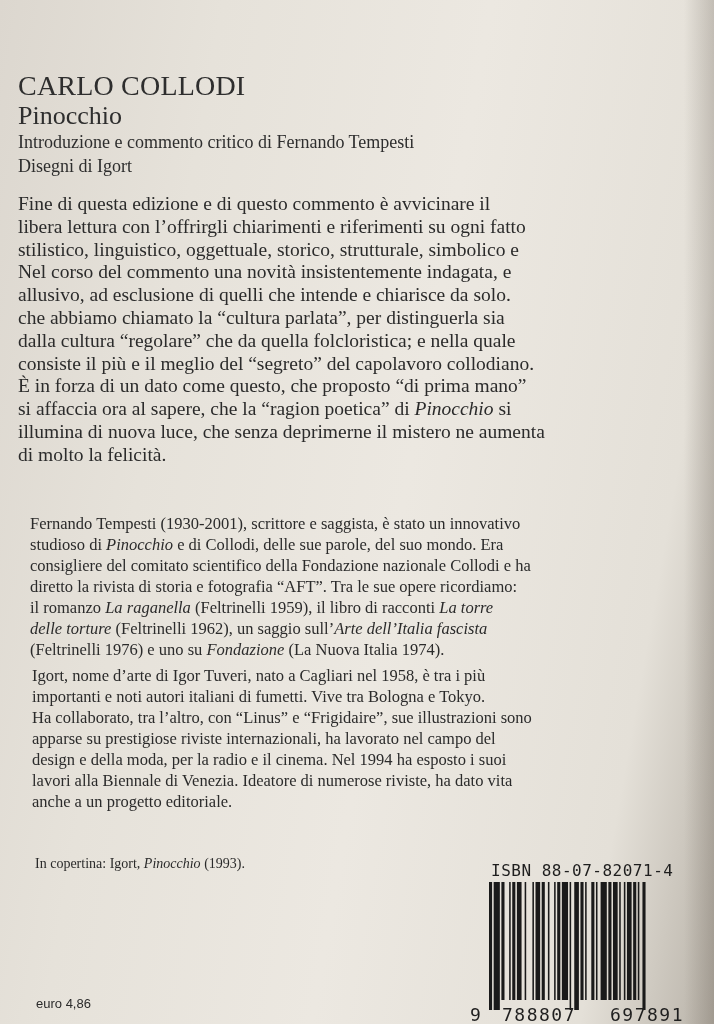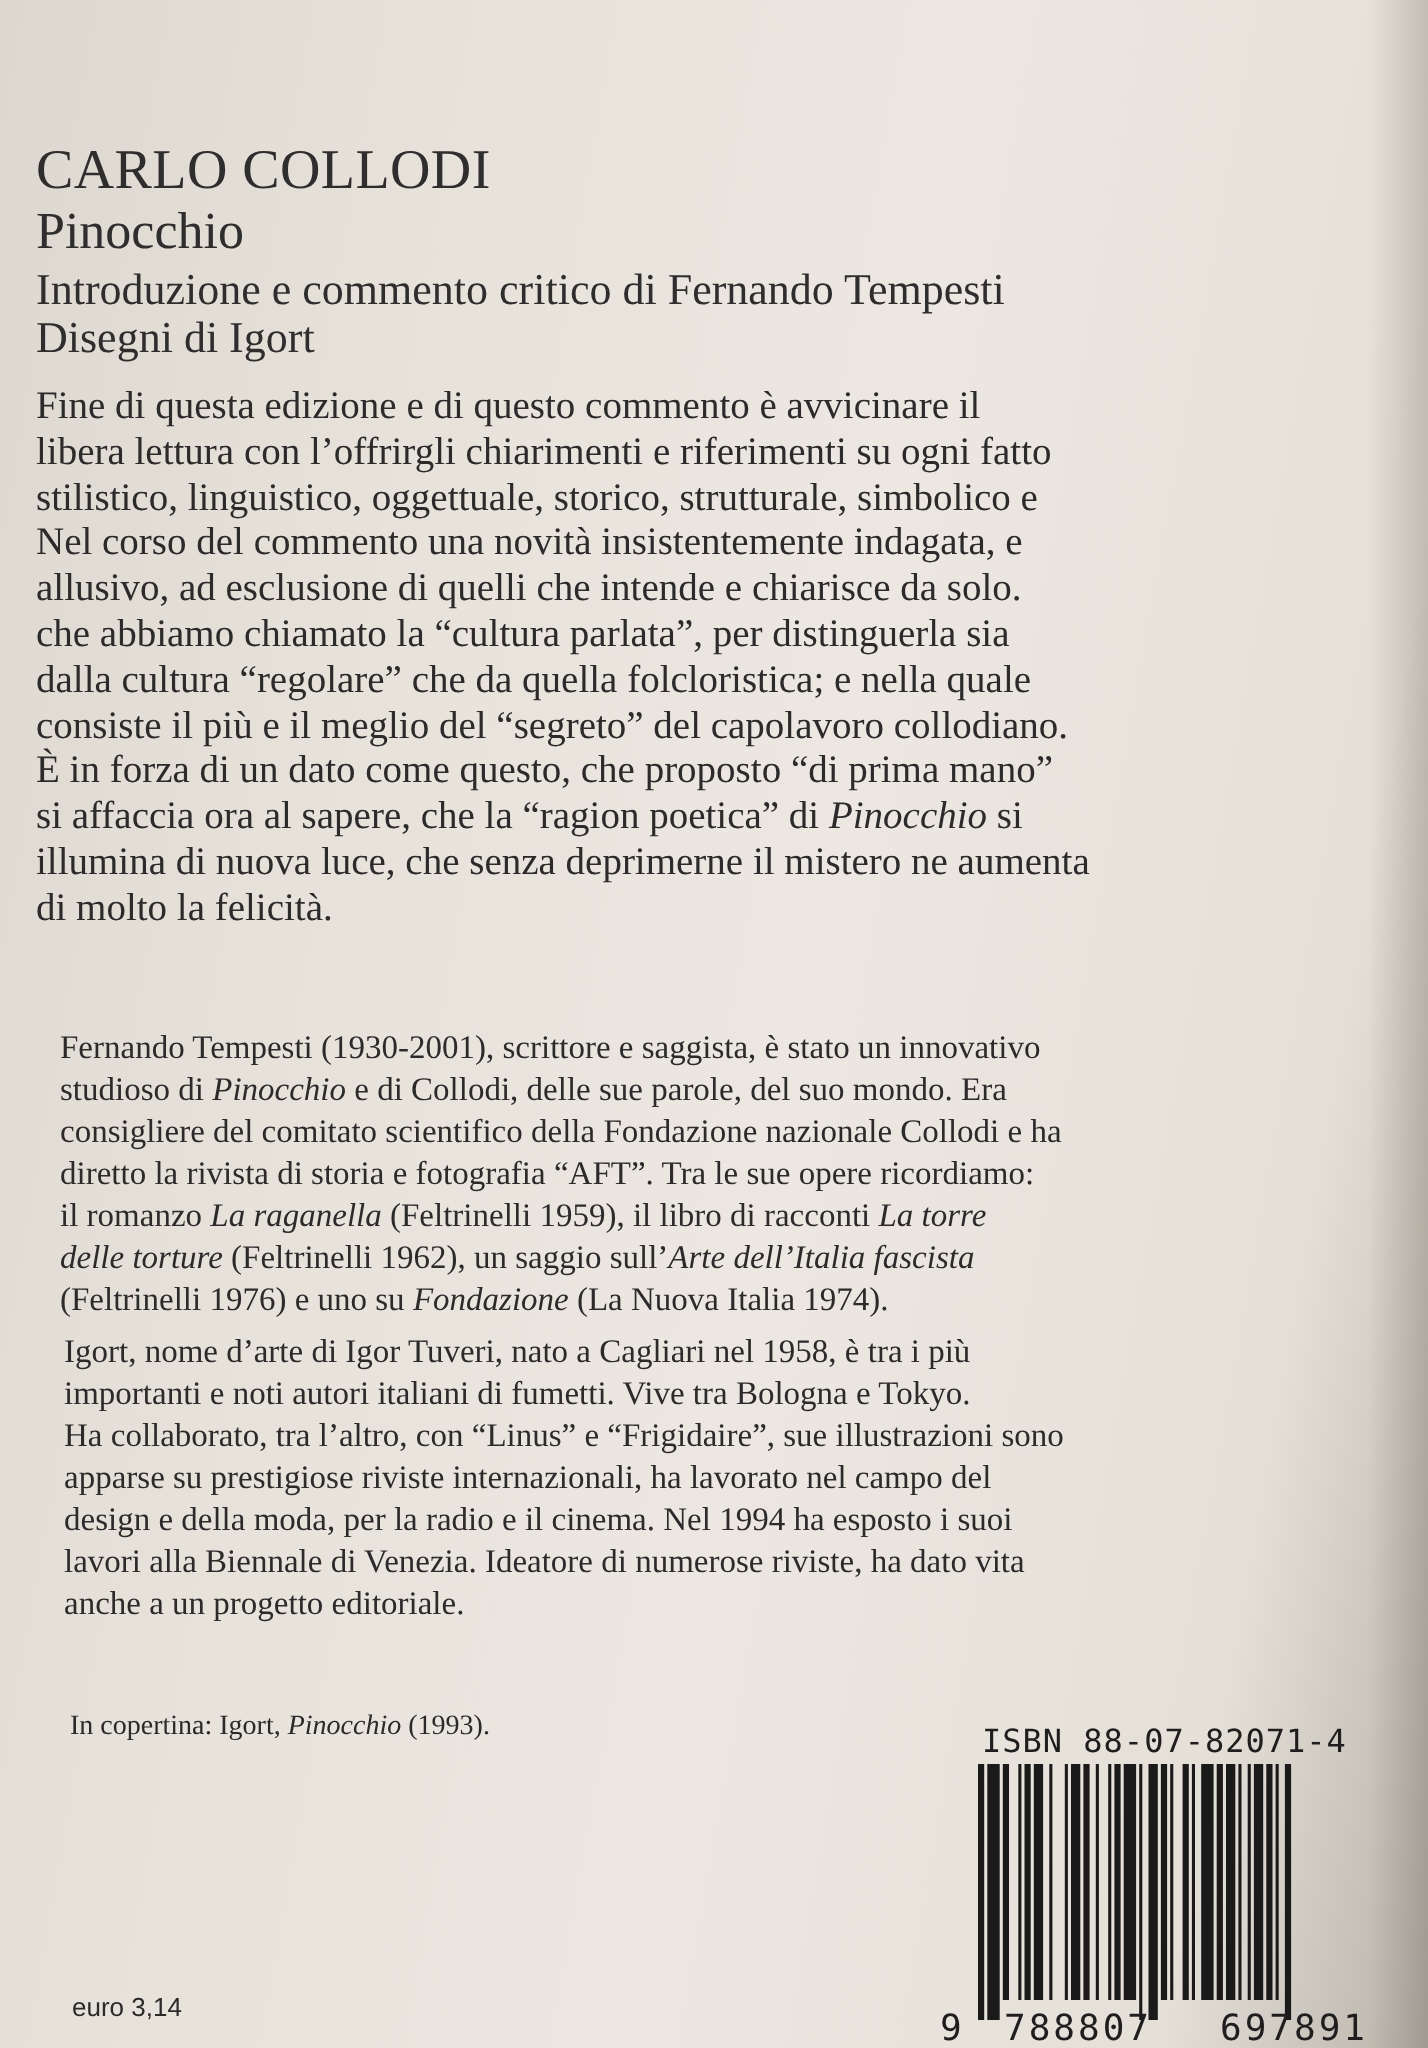--- a/index.html
+++ b/index.html
@@ -11,21 +11,21 @@
       position: relative;
     }
     .page { position: absolute; left: 0; top: 0; width: 714px; height: 1024px; }
     .shade-right {
       position: absolute; right: 0; top: 0; width: 30px; height: 1024px;
       background: linear-gradient(90deg, rgba(0,0,0,0) 0%, rgba(90,80,70,0.25) 100%);
       pointer-events: none;
     }
     .author { position: absolute; left: 18px; top: 70px; font-family: "Liberation Serif", serif; font-size: 28px; letter-spacing: 0.2px; color: #2e2e2e; }
     .title { position: absolute; left: 18px; top: 101px; font-family: "Liberation Serif", serif; font-size: 26px; color: #2e2e2e; }
-    .credit { position: absolute; left: 18px; font-family: "Liberation Serif", serif; font-size: 22px; color: #2e2e2e; }
+    .credit { position: absolute; left: 18px; font-family: "Liberation Serif", serif; font-size: 18px; color: #2e2e2e; }
     .credit.c1 { top: 132px; }
     .credit.c2 { top: 156px; }
     .para { position: absolute; left: 18px; width: 690px; font-family: "Liberation Serif", serif; color: #2b2b2b; }
     .para .line { display: block; white-space: nowrap; }
     .p1 { top: 193px; font-size: 19.5px; line-height: 22.8px; }
     .p2 { top: 513px; font-size: 16.5px; line-height: 21px; left: 30px; }
     .p3 { top: 665px; font-size: 16.5px; line-height: 21px; left: 32px; }
     .cover { position: absolute; left: 35px; top: 856px; font-family: "Liberation Serif", serif; font-size: 14px; color: #2a2a2a; }
     .price { position: absolute; left: 36px; top: 996px; font-family: "Liberation Sans", sans-serif; font-size: 13px; color: #2a2a2a; }
     .isbn-label { position: absolute; left: 491px; top: 861px; font-family: "DejaVu Sans Mono", "Liberation Mono", monospace; font-size: 16px; letter-spacing: 0.5px; color: #1e1e1e; }
@@ -109,15 +109,15 @@
       <rect x="144.15" y="0" width="3.1" height="118" fill="#1a1a1a"></rect>
       <rect x="148.8" y="0" width="1.55" height="118" fill="#1a1a1a"></rect>
       <rect x="153.45000000000002" y="0" width="3.1" height="128" fill="#1a1a1a"></rect>
     </svg>
   <div class="barcode-digits">
     <span style="left:2px;">9</span>
     <span style="left:34px; letter-spacing:1.5px;">788807</span>
     <span style="left:142px; letter-spacing:1.5px;">697891</span>
   </div>
 
-  <div class="price">euro 3,14</div>
+  <div class="price">euro 4,86</div>
   <div class="shade-right"></div>
 </div>
 
 </body></html>

